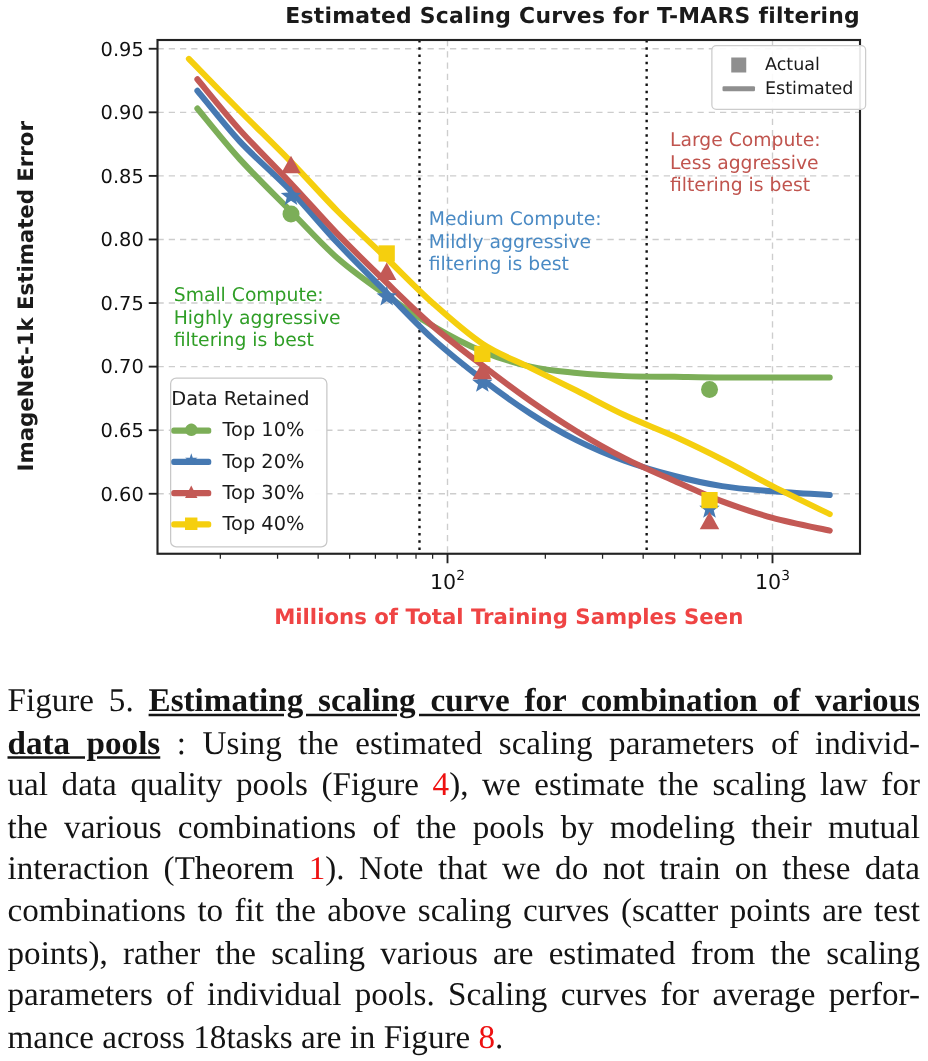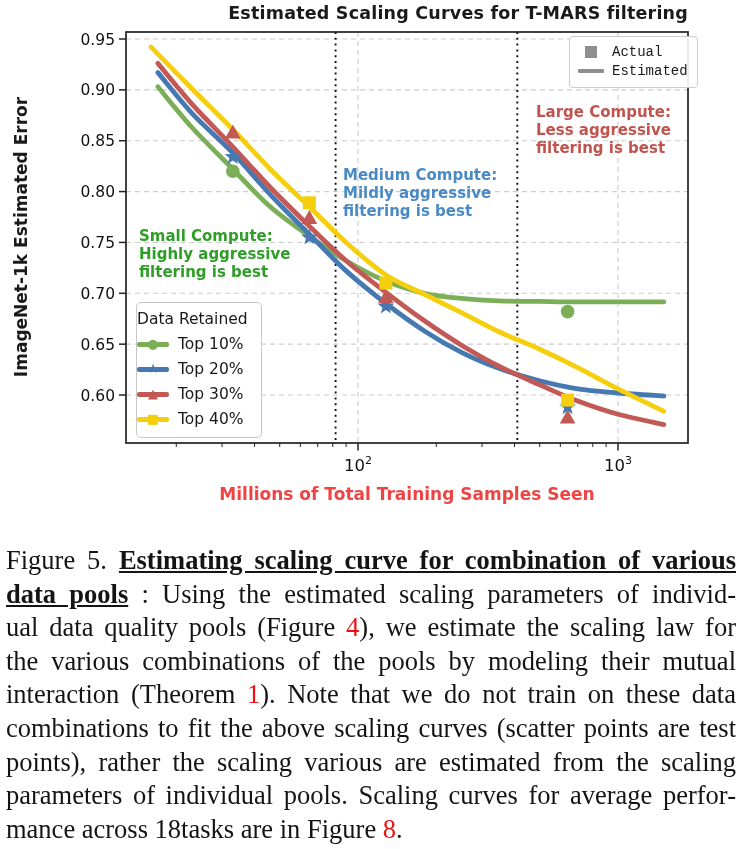--- a/index.html
+++ b/index.html
@@ -5,27 +5,27 @@
   html,body{margin:0;padding:0;background:#ffffff;}
   .page{position:relative;width:742px;height:849px;background:#fff;overflow:hidden;
         font-family:"DejaVu Sans",sans-serif;color:#111;}
   .chart{position:absolute;left:0;top:0;width:742px;height:535px;}
   .chart-title{position:absolute;left:126px;top:3px;width:562px;text-align:right;
         font-size:17.5px;font-weight:bold;color:#1a1a1a;letter-spacing:.2px;}
   .y-axis-label{position:absolute;left:21px;top:237px;transform:translate(-50%,-50%) rotate(-90deg);
         white-space:nowrap;font-size:17px;font-weight:bold;color:#1a1a1a;}
   .x-axis-label{position:absolute;left:126px;top:484px;width:562px;text-align:center;
         font-size:17px;font-weight:bold;color:#ef4444;}
-  .anno{position:absolute;font-size:15px;font-weight:bold;line-height:18px;white-space:pre-line;}
+  .anno{position:absolute;font-size:15px;font-weight:normal;line-height:18px;white-space:pre-line;}
   .anno-small{left:139px;top:227px;color:#2f9e26;}
   .anno-medium{left:343px;top:166px;color:#4a8ac4;}
   .anno-large{left:536px;top:103px;color:#c0544e;}
   .fit-legend{position:absolute;left:569px;top:36px;background:rgba(255,255,255,.9);
         border:1.5px solid #cccccc;border-radius:4px;padding:4px 9px 5px 6px;}
-  .fit-row{display:flex;align-items:center;margin:3px 0;font-family:Liberation Mono, monospace;}
+  .fit-row{display:flex;align-items:center;margin:3px 0;}
   .fit-handle{width:30px;display:flex;justify-content:center;align-items:center;}
   .fit-square{width:12px;height:12px;background:#8f8f8f;display:inline-block;}
   .fit-line{width:26px;height:4.5px;background:#8f8f8f;display:inline-block;border-radius:1px;}
   .fit-label{font-size:14px;color:#1a1a1a;margin-left:6px;}
   .series-legend{position:absolute;left:136px;top:302px;background:rgba(255,255,255,.95);
         border:1.5px solid #c8c8c8;border-radius:5px;padding:7px 13px 9px 0;}
   .series-legend-title{font-size:15.5px;color:#1a1a1a;margin-bottom:2px;}
   .series-row{display:flex;align-items:center;margin-top:7px;}
   .series-handle{position:relative;width:32px;height:16px;}
   .series-line{position:absolute;left:0;top:6px;width:32px;height:4.5px;border-radius:2px;}

